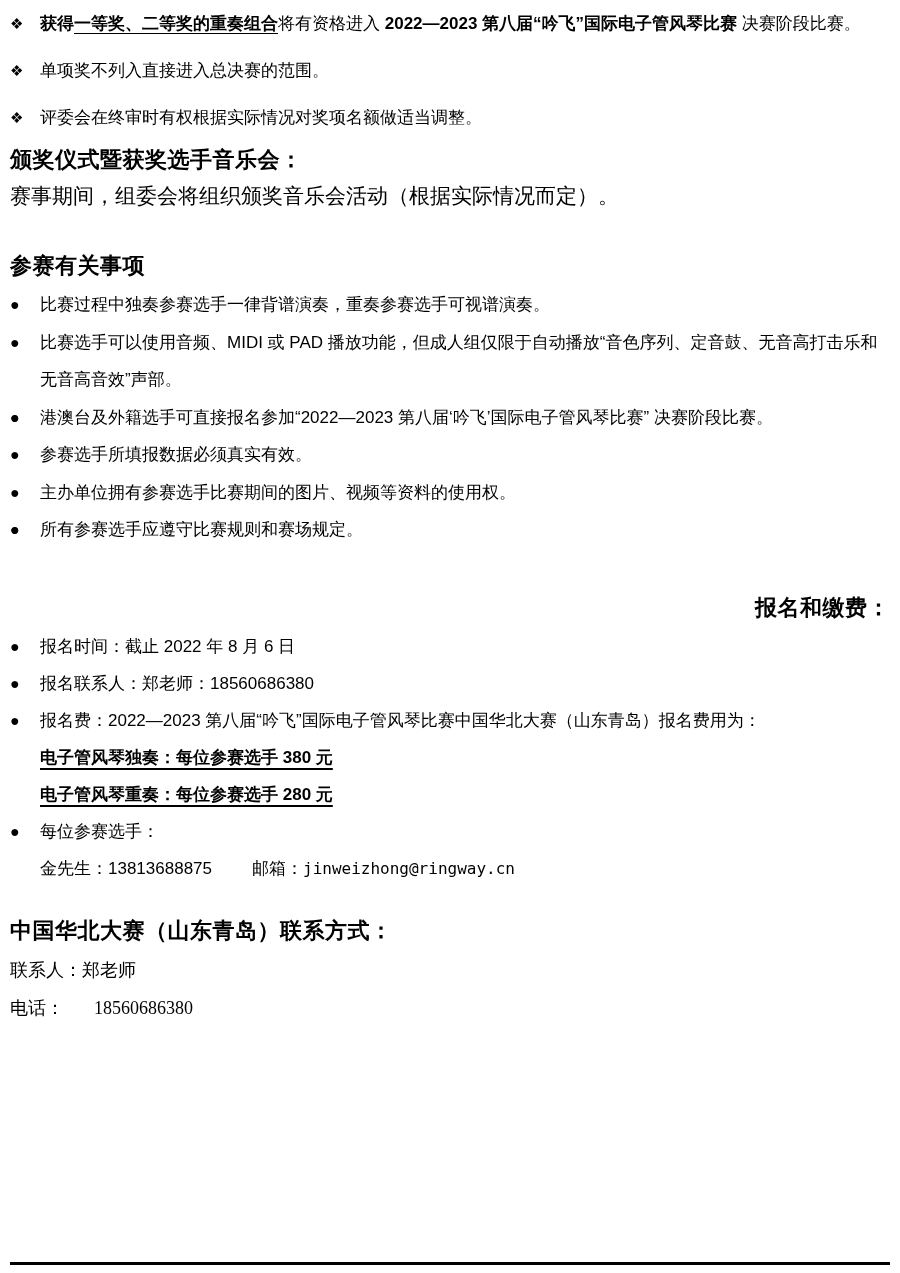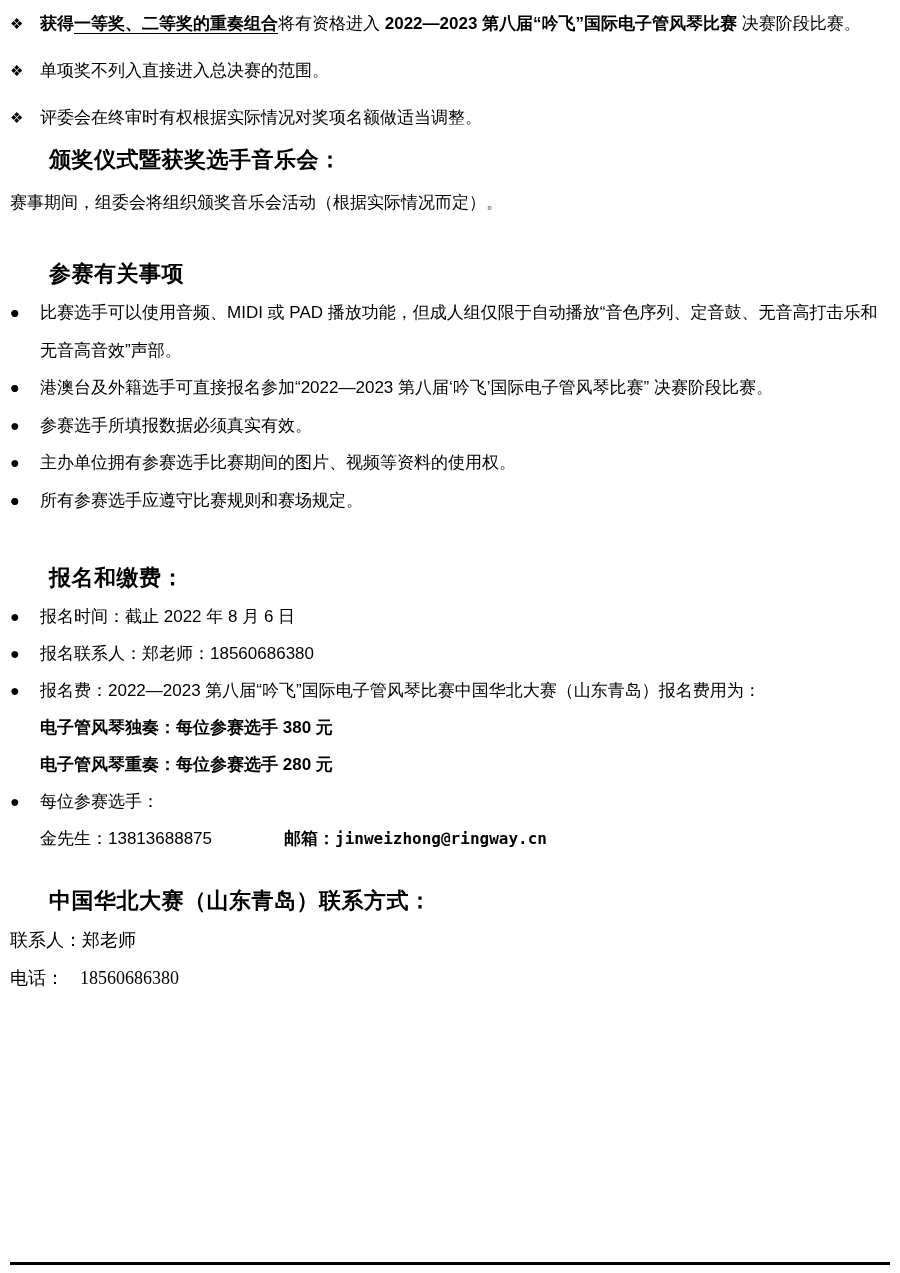--- a/index.html
+++ b/index.html
@@ -18,44 +18,44 @@
   .marker { position:absolute; left:0; top:0; }
 
   
   .diamond-list .li { line-height:47px; }
   .diamond-list .marker { font-size:15px; }
 
   .b  { font-weight:700; }
   .u-bi { font-weight:700; text-decoration:underline; text-underline-offset:4px; }
 
   
-  .h { font-size:22px; font-weight:700; line-height:26px; letter-spacing:0.5px;margin-left:39px; }
+  .h { font-size:22px; font-weight:700; line-height:26px; letter-spacing:0.5px; }
   .h1 { margin-top:6px; }
   .h2 { margin-top:44px; }
-  .h3 { margin-top:46px; }
+  .h3 { margin-top:46px;text-align:right; }
   .h4 { margin-top:30px; line-height:28px; }
 
-  .para { font-size:17px; line-height:26px; margin-top:18px;font-family:Liberation Mono, monospace; }
+  .para { font-size:21px; line-height:26px; margin-top:10px; }
 
   
   .dot-list { margin-top:7px; }
   .dot-list .li { line-height:37.5px; }
   .dot-list .marker { font-size:16px; }
   .reg-list .li { line-height:37px; }
   .reg-list .marker { font-size:16px; }
 
-  .fee { font-weight:700; text-underline-offset:5px; text-decoration-thickness:2px; }
+  .fee { font-weight:700; text-decoration:underline; text-underline-offset:5px; text-decoration-thickness:2px; }
 
-  .email-group { margin-left:72px;font-weight:bold; }
+  .email-group { margin-left:40px; }
   .mono { font-family:"DejaVu Sans Mono",monospace; font-size:16px; }
 
   
   .contact-rows { margin-top:6px; font-family:"Liberation Serif","DejaVu Serif",serif; font-size:18px; }
   .contact-rows .row { line-height:38px; }
-  .phone-value { margin-left:16px; }
+  .phone-value { margin-left:30px; }
 
   .footer-rule { position:absolute; left:10px; right:10px; bottom:8px; height:3px; background:#000000; }
 </style>
 </head>
 <body>
 
 <div class="page">
 
   <ul class="diamond-list">
     <li class="li">
@@ -72,20 +72,21 @@
     </li>
   </ul>
 
   <div class="h h1">颁奖仪式暨获奖选手音乐会：</div>
   <div class="para">赛事期间，组委会将组织颁奖音乐会活动（根据实际情况而定）。</div>
 
   <div class="h h2">参赛有关事项</div>
   <ul class="dot-list">
     <li class="li">
       <span class="marker">●</span>
+      <span>比赛过程中独奏参赛选手一律背谱演奏，重奏参赛选手可视谱演奏。</span>
     </li>
     <li class="li">
       <span class="marker">●</span>
       <span>比赛选手可以使用音频、MIDI 或 PAD 播放功能，但成人组仅限于自动播放“音色序列、定音鼓、无音高打击乐和无音高音效”声部。</span>
     </li>
     <li class="li">
       <span class="marker">●</span>
     </li>
     <li class="li">
       <span class="marker">●</span>

